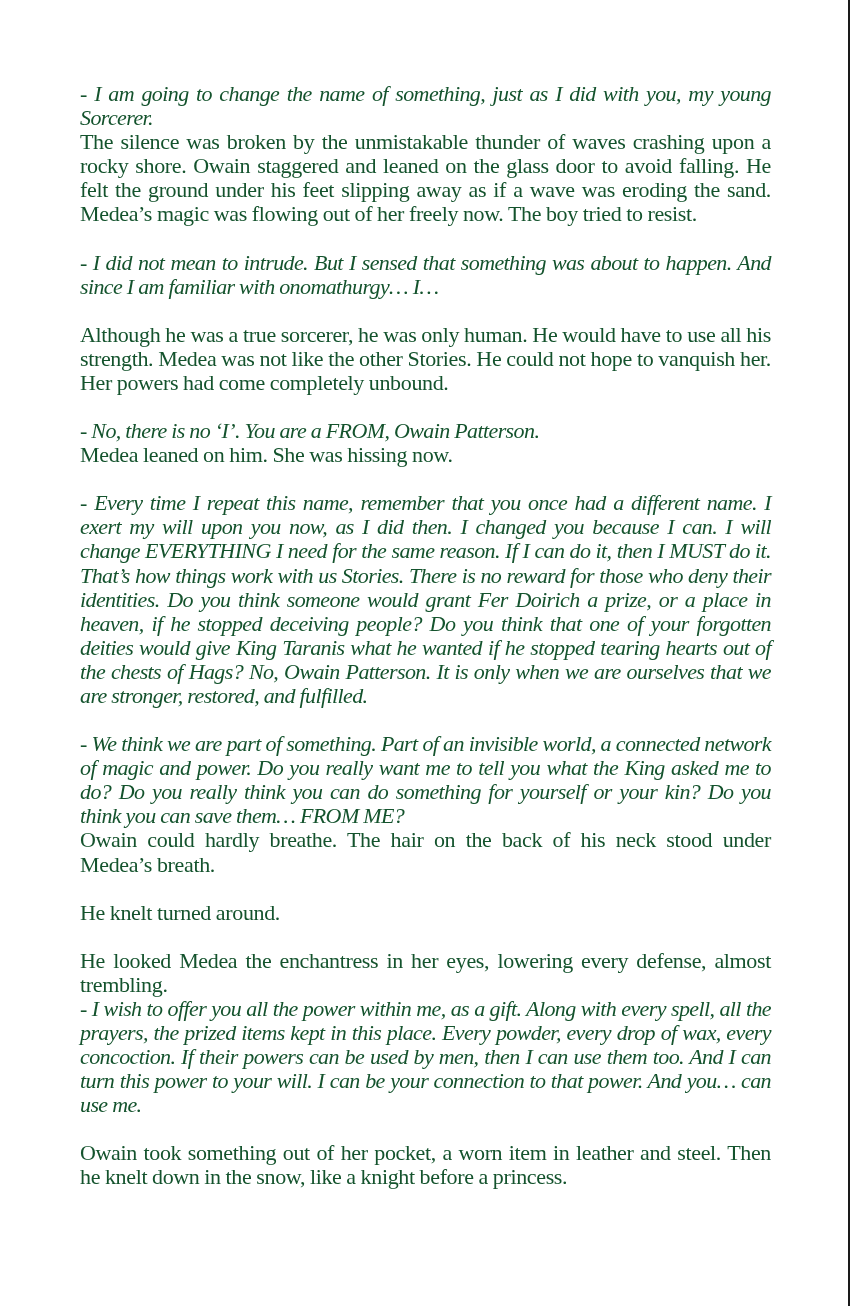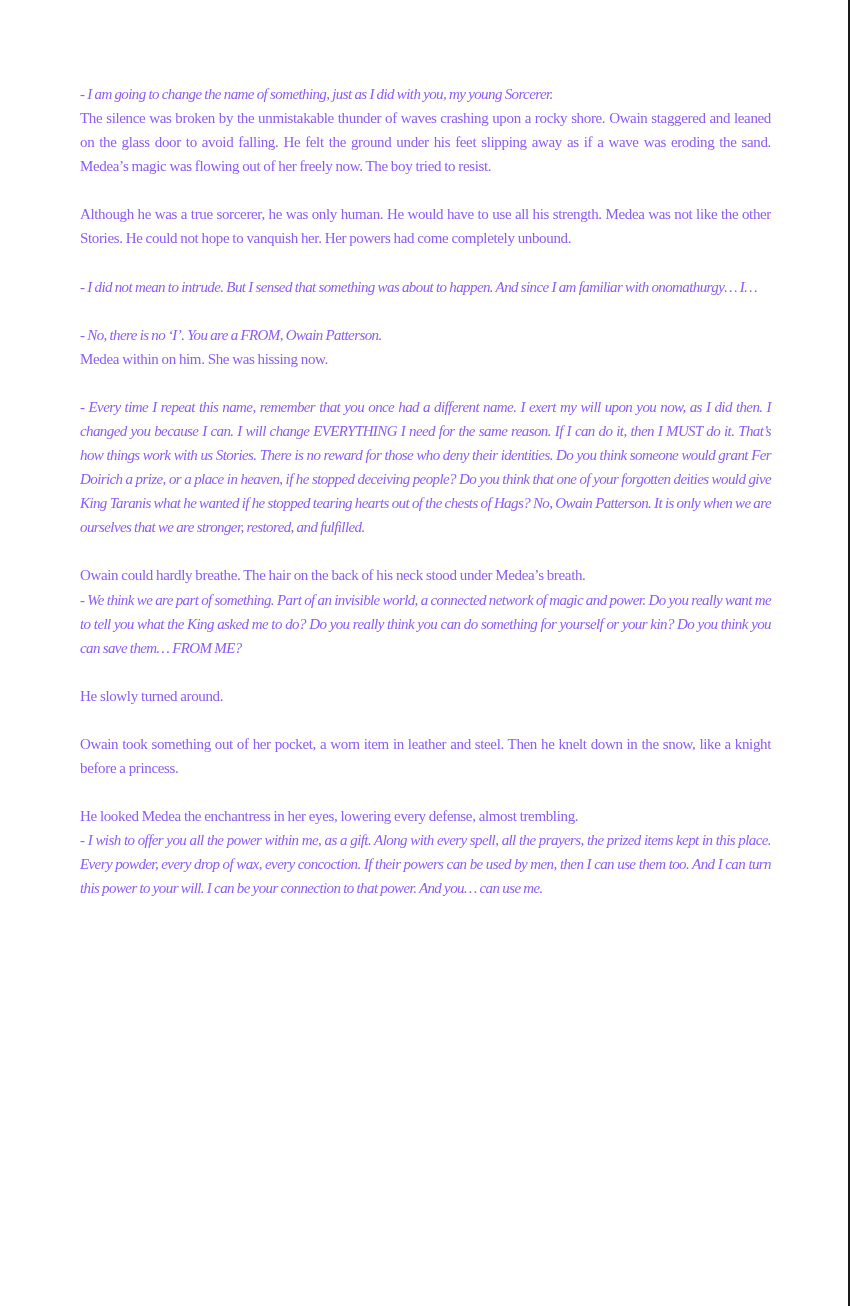--- a/index.html
+++ b/index.html
@@ -20,23 +20,23 @@
     height: 1306px;
     background: #ffffff;
     border-right: 2px solid #1a1a1a;
   }
   .text-block {
     position: absolute;
     left: 80px;
     top: 82px;
     width: 691px;
     font-family: "Liberation Serif", "DejaVu Serif", serif;
-    font-size: 15px;
+    font-size: 22px;
     line-height: 24.1px;
-    color: #8b5cf6;
+    color: #14532d;
     text-align: justify;
     letter-spacing: -0.35px;
     word-spacing: -0.3px;
   }
   .para {
     margin: 0 0 24px 0;
   }
   .line {
     display: block;
   }
@@ -50,49 +50,49 @@
 
 <div class="page">
   <div class="text-block">
 
     <p class="para">
       <span class="line it">- I am going to change the name of something, just as I did with you, my young Sorcerer.</span>
       <span class="line">The silence was broken by the unmistakable thunder of waves crashing upon a rocky shore. Owain staggered and leaned on the glass door to avoid falling. He felt the ground under his feet slipping away as if a wave was eroding the sand. Medea’s magic was flowing out of her freely now. The boy tried to resist.</span>
     </p>
 
     <p class="para">
+      <span class="line it">- I did not mean to intrude. But I sensed that something was about to happen. And since I am familiar with onomathurgy… I…</span>
+    </p>
+
+    <p class="para">
       <span class="line">Although he was a true sorcerer, he was only human. He would have to use all his strength. Medea was not like the other Stories. He could not hope to vanquish her. Her powers had come completely unbound.</span>
     </p>
 
     <p class="para">
-      <span class="line it">- I did not mean to intrude. But I sensed that something was about to happen. And since I am familiar with onomathurgy… I…</span>
-    </p>
-
-    <p class="para">
       <span class="line it">- No, there is no ‘I’. You are a FROM, Owain Patterson.</span>
-      <span class="line">Medea within on him. She was hissing now.</span>
+      <span class="line">Medea leaned on him. She was hissing now.</span>
     </p>
 
     <p class="para">
       <span class="line it">- Every time I repeat this name, remember that you once had a different name. I exert my will upon you now, as I did then. I changed you because I can. I will change EVERYTHING I need for the same reason. If I can do it, then I MUST do it. That’s how things work with us Stories. There is no reward for those who deny their identities. Do you think someone would grant Fer Doirich a prize, or a place in heaven, if he stopped deceiving people? Do you think that one of your forgotten deities would give King Taranis what he wanted if he stopped tearing hearts out of the chests of Hags? No, Owain Patterson. It is only when we are ourselves that we are stronger, restored, and fulfilled.</span>
     </p>
 
     <p class="para">
+      <span class="line it">- We think we are part of something. Part of an invisible world, a connected network of magic and power. Do you really want me to tell you what the King asked me to do? Do you really think you can do something for yourself or your kin? Do you think you can save them… FROM ME?</span>
       <span class="line">Owain could hardly breathe. The hair on the back of his neck stood under Medea’s breath.</span>
-      <span class="line it">- We think we are part of something. Part of an invisible world, a connected network of magic and power. Do you really want me to tell you what the King asked me to do? Do you really think you can do something for yourself or your kin? Do you think you can save them… FROM ME?</span>
     </p>
 
 
     <p class="para">
-      <span class="line">He slowly turned around.</span>
-    </p>
-
-    <p class="para">
-      <span class="line">Owain took something out of her pocket, a worn item in leather and steel. Then he knelt down in the snow, like a knight before a princess.</span>
+      <span class="line">He knelt turned around.</span>
     </p>
 
     <p class="para">
       <span class="line">He looked Medea the enchantress in her eyes, lowering every defense, almost trembling.</span>
       <span class="line it">- I wish to offer you all the power within me, as a gift. Along with every spell, all the prayers, the prized items kept in this place. Every powder, every drop of wax, every concoction. If their powers can be used by men, then I can use them too. And I can turn this power to your will. I can be your connection to that power. And you… can use me.</span>
     </p>
 
+    <p class="para">
+      <span class="line">Owain took something out of her pocket, a worn item in leather and steel. Then he knelt down in the snow, like a knight before a princess.</span>
+    </p>
+
   </div>
 </div>
 
 </body></html>

